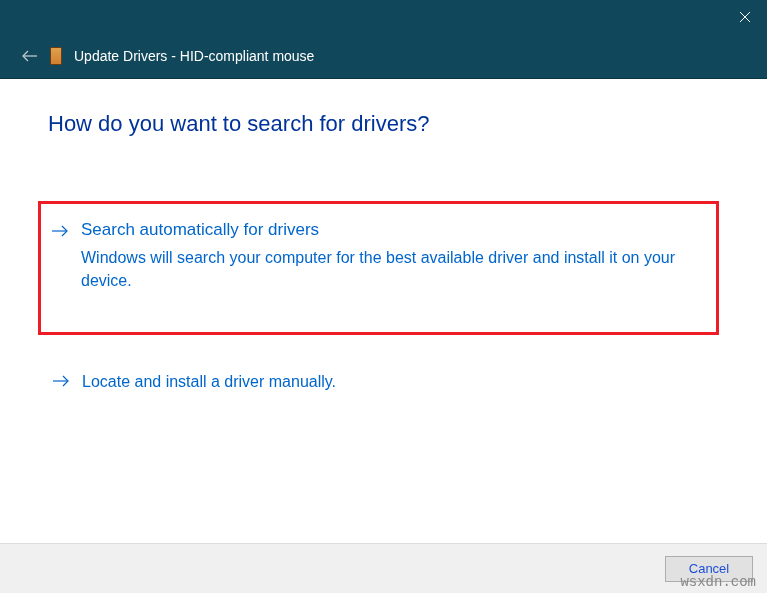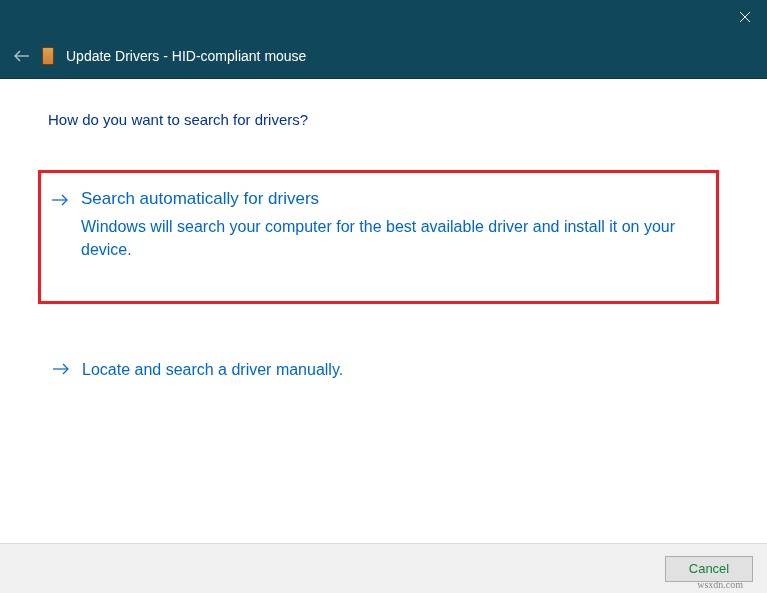--- a/index.html
+++ b/index.html
@@ -32,21 +32,21 @@
     }
     .close-btn svg {
       stroke: #ffffff;
       stroke-width: 1;
     }
     .header {
       height: 46px;
       background: #10475a;
       display: flex;
       align-items: center;
-      padding-left: 14px;
+      padding-left: 22px;
       gap: 12px;
       border-bottom: 1px solid #0a3644;
     }
     .back-arrow {
       color: #cfd8dc;
       display: flex;
       align-items: center;
       opacity: 0.9;
     }
     .back-arrow svg {
@@ -64,37 +64,37 @@
     .header-title {
       color: #ffffff;
       font-size: 14px;
       font-weight: 400;
     }
     .content {
       padding: 32px 48px 0 48px;
     }
     .question {
       color: #003399;
-      font-size: 15px;
-      font-weight: 400;
-      margin-bottom: 42px;
+      font-size: 22px;
+      font-weight: 400;
+      margin-bottom: 64px;
     }
     .option {
       display: flex;
       align-items: flex-start;
       gap: 12px;
       padding: 10px 8px 10px 4px;
       cursor: pointer;
       margin-bottom: 6px;
     }
     .option-highlighted {
       border: 3px solid #ee1c25;
       padding: 16px 8px 40px 4px;
       margin-left: -10px;
-      margin-bottom: 44px;
+      margin-bottom: 25px;
     }
     .option-highlighted .opt-arrow-wrap {
       padding-left: 6px;
     }
     .opt-arrow-wrap {
       flex-shrink: 0;
       padding-top: 4px;
     }
     .opt-arrow-wrap svg {
       stroke: #0066cc;
@@ -129,31 +129,31 @@
       align-items: center;
       padding-right: 14px;
     }
     .cancel-btn {
       min-width: 88px;
       height: 26px;
       background: #e1e1e1;
       border: 1px solid #adadad;
       font-family: inherit;
       font-size: 13px;
-      color: #15803d;
+      color: #1d4ed8;
       cursor: pointer;
       padding: 0 16px;
     }
     .watermark {
       position: absolute;
       bottom: 3px;
-      right: 24px;
-      font-size: 10px;
+      right: 11px;
+      font-size: 14px;
       color: #888;
-      font-family: Liberation Serif, serif;
+      font-family: Liberation Mono, monospace;
       z-index: 10;
     }
   </style>
 </head>
 <body>
 
 <div class="titlebar">
   <div class="close-btn">
     <svg width="12" height="12" viewBox="0 0 12 12">
       <line x1="1" y1="1" x2="11" y2="11"></line>
@@ -190,21 +190,21 @@
   </div>
 
   <div class="option">
     <div class="opt-arrow-wrap">
       <svg width="18" height="14" viewBox="0 0 18 14">
         <line x1="1" y1="7" x2="16" y2="7"></line>
         <polyline points="11,2 16,7 11,12"></polyline>
       </svg>
     </div>
     <div class="opt-text">
-      <div class="opt-desc">Locate and search a driver manually.</div>
+      <div class="opt-desc">Locate and install a driver manually.</div>
     </div>
   </div>
 </div>
 
 <div class="footer">
   <button class="cancel-btn">Cancel</button>
 </div>
 
 <div class="watermark">wsxdn.com</div>
 

